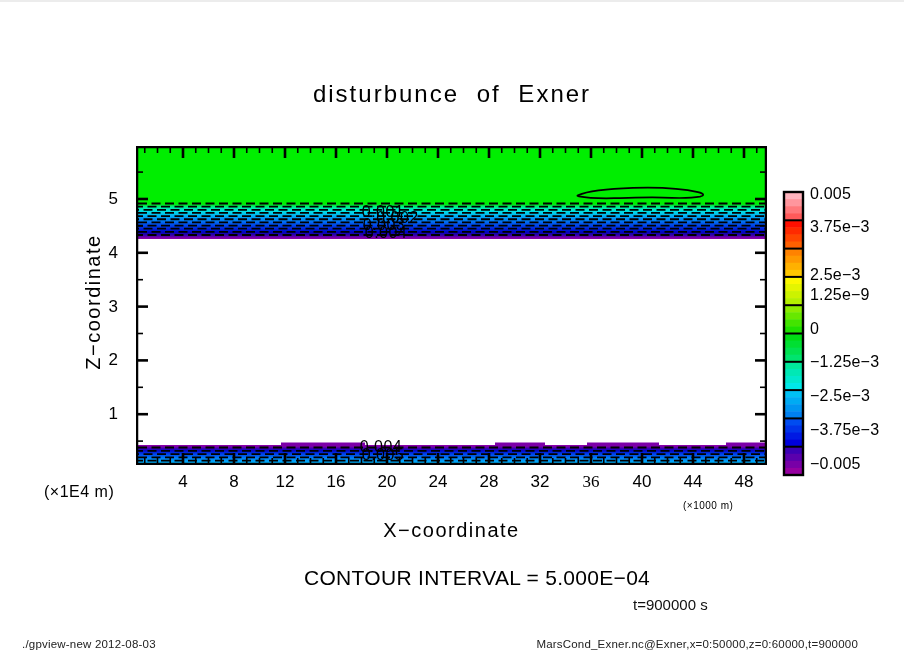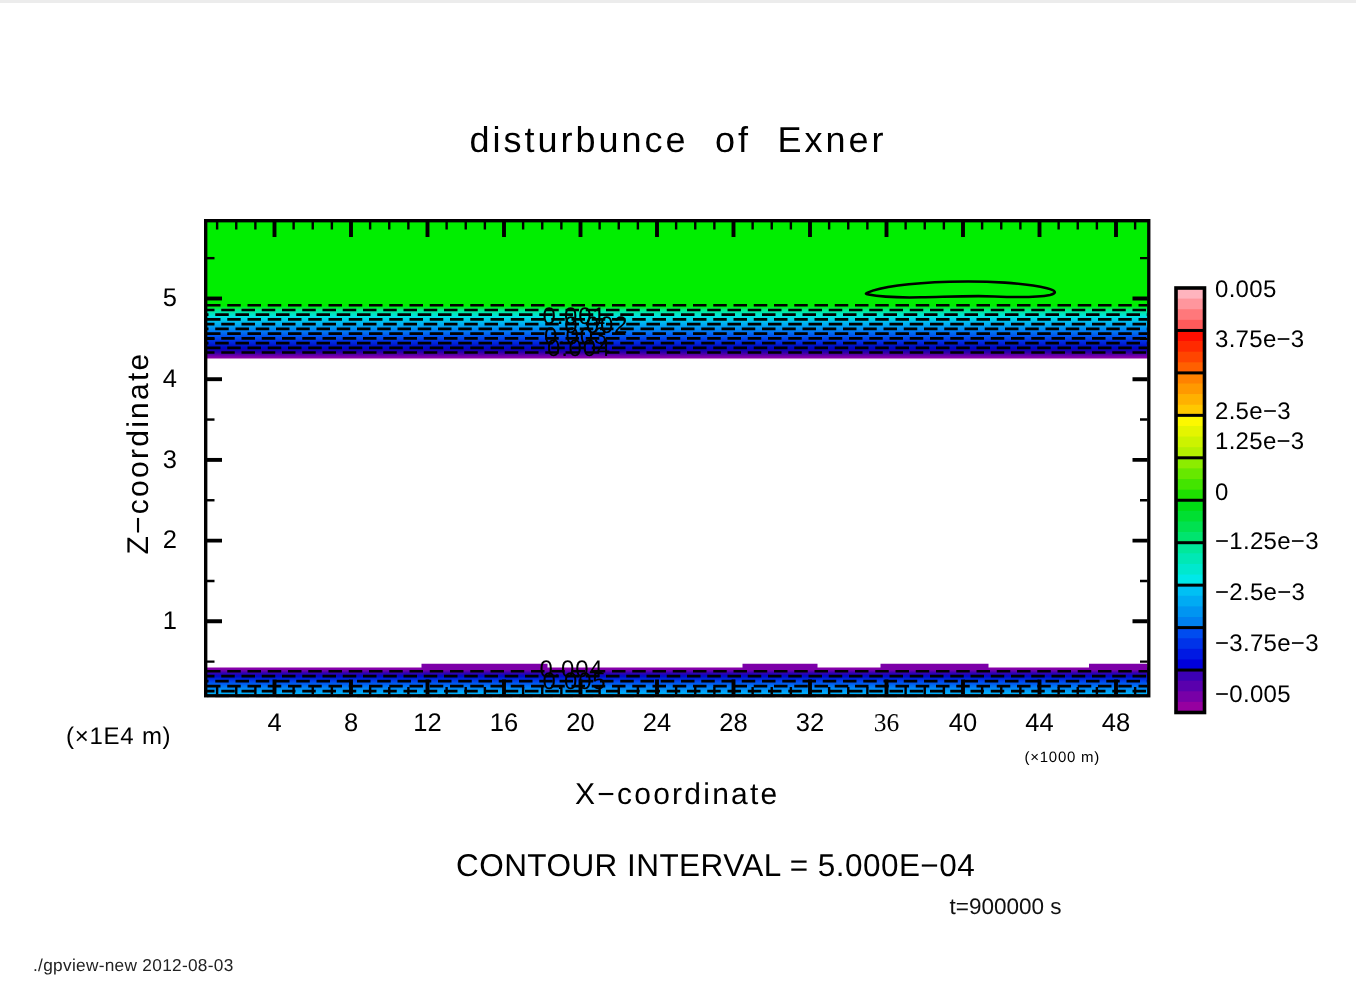--- a/index.html
+++ b/index.html
@@ -290,24 +290,25 @@
       <line x1="2" y1="171.8" x2="21" y2="171.8" stroke="#000" stroke-width="2"></line>
       <line x1="2" y1="200.1" x2="21" y2="200.1" stroke="#000" stroke-width="2"></line>
       <line x1="2" y1="228.4" x2="21" y2="228.4" stroke="#000" stroke-width="2"></line>
       <line x1="2" y1="256.70000000000005" x2="21" y2="256.70000000000005" stroke="#000" stroke-width="2"></line>
       <rect x="2" y="2" width="19" height="283" fill="none" stroke="#000" stroke-width="2.4"></rect>
     </svg>
   <div id="cbar-label-layer">
       <div class="abs cbl" style="top: 191.5px;">0.005</div>
       <div class="abs cbl" style="top: 225.26px;">3.75e−3</div>
       <div class="abs cbl" style="top: 253px; margin-top: 20px;">2.5e−3</div>
-      <div class="abs cbl" style="top: 292.78px;">1.25e−3</div>
+      <div class="abs cbl" style="top: 292.78px;">1.25e−9</div>
       <div class="abs cbl" style="top: 326.54px;">0</div>
       <div class="abs cbl" style="top: 360.3px;">−1.25e−3</div>
       <div class="abs cbl" style="top: 394.06px;">−2.5e−3</div>
       <div class="abs cbl" style="top: 427.82px;">−3.75e−3</div>
       <div class="abs cbl" style="top: 461.58px;">−0.005</div>
     </div>
 
   <div class="abs ci">CONTOUR INTERVAL = 5.000E−04</div>
   <div class="abs time">t=900000 s</div>
   <div class="abs fl">./gpview-new  2012-08-03</div>
+  <div class="abs fr">MarsCond_Exner.nc@Exner,x=0:50000,z=0:60000,t=900000</div>
 </div>
 
 </body></html>

